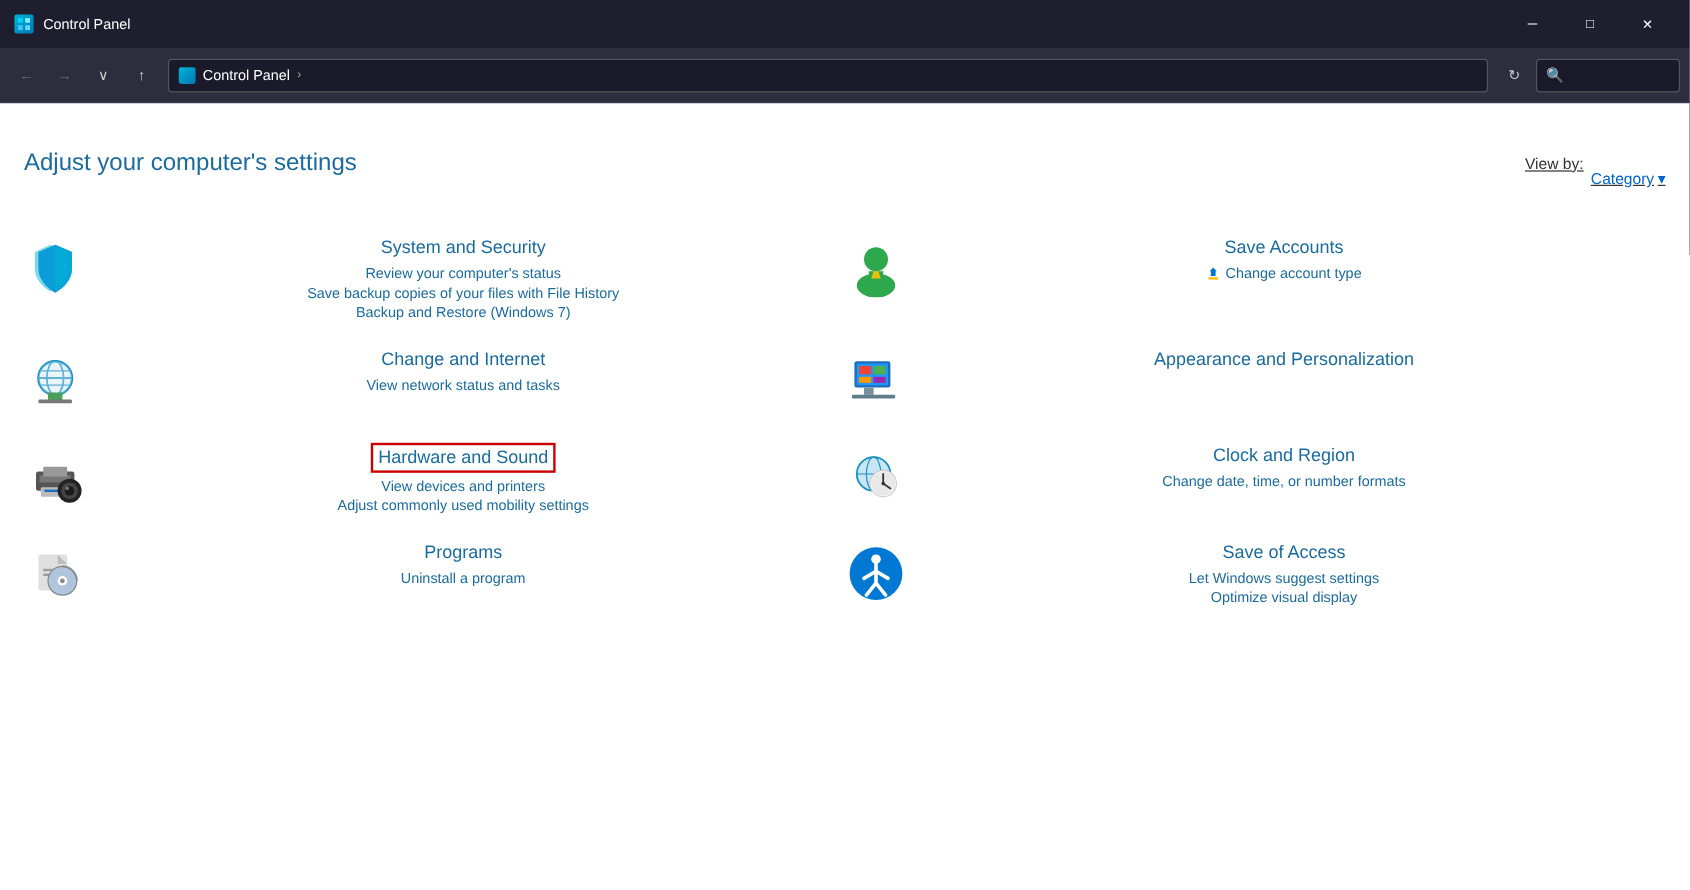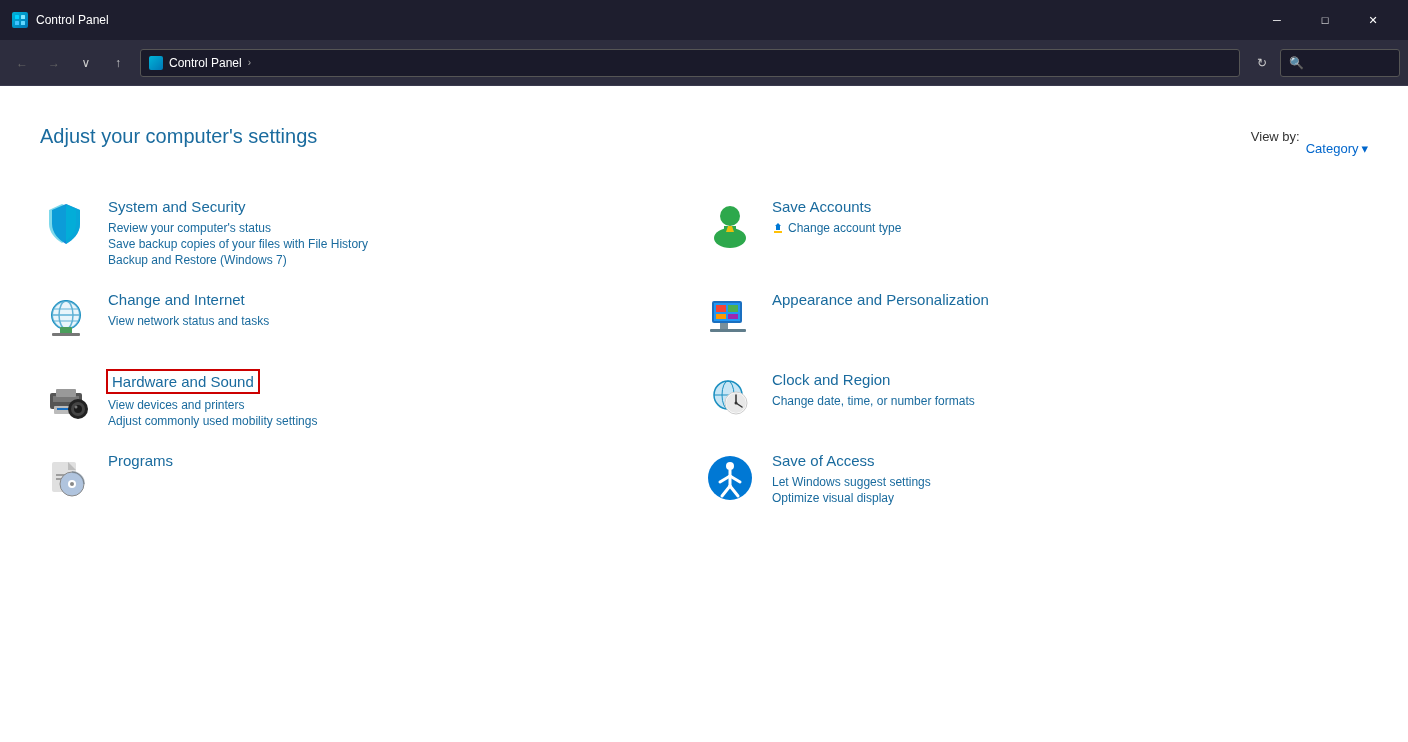--- a/index.html
+++ b/index.html
@@ -111,56 +111,58 @@
       color: #aaa;
       font-size: 12px;
     }
 
     
     .main-content {
       background: #ffffff;
       width: 100%;
       height: calc(742px - 40px - 46px);
       overflow-y: auto;
-      padding: 30px 40px;
+      padding: 30px 20px;
     }
 
     .page-header {
       display: flex;
       justify-content: space-between;
       align-items: center;
       margin-bottom: 30px;
     }
     .page-title {
       color: #1a6b9e;
       font-size: 20px;
       font-weight: 300;
     }
     .view-by {
       display: flex;
       align-items: center;
       gap: 6px;
       color: #333;
       font-size: 13px;
+      text-decoration: underline;
     }
     .view-by-label { color: #333; }
     .view-by-value {
       color: #0066cc;
       cursor: pointer;
       display: flex;
       align-items: center;
       gap: 3px;
       margin-top: 25px;
     }
 
     
     .settings-grid {
       display: grid;
       grid-template-columns: 1fr 1fr;
       gap: 0;
+      text-align: center;
     }
 
     
     .category-item {
       display: flex;
       align-items: flex-start;
       padding: 12px 20px 12px 0;
       gap: 16px;
       min-height: 80px;
     }
@@ -380,20 +382,21 @@
           <rect x="14" y="24" width="12" height="2" fill="#9e9e9e"></rect>
 
           <circle cx="30" cy="30" r="12" fill="#b0c4de" stroke="#888" stroke-width="1"></circle>
           <circle cx="30" cy="30" r="4" fill="white"></circle>
           <circle cx="30" cy="30" r="2" fill="#888"></circle>
           <path d="M30 18 A12 12 0 0 1 42 30" fill="none" stroke="#708090" stroke-width="2" opacity="0.5"></path>
         </svg>
       </div>
       <div class="category-text">
         <span class="category-name">Programs</span>
+        <span class="sub-link">Uninstall a program</span>
       </div>
     </div>
 
     <div class="category-item">
       <div class="category-icon">
         <svg width="48" height="48" viewBox="0 0 48 48">
           <circle cx="24" cy="24" r="22" fill="#0078d4"></circle>
           <circle cx="24" cy="12" r="4" fill="white"></circle>
           <line x1="24" y1="16" x2="24" y2="32" stroke="white" stroke-width="3" stroke-linecap="round"></line>
           <line x1="24" y1="22" x2="14" y2="28" stroke="white" stroke-width="3" stroke-linecap="round"></line>

